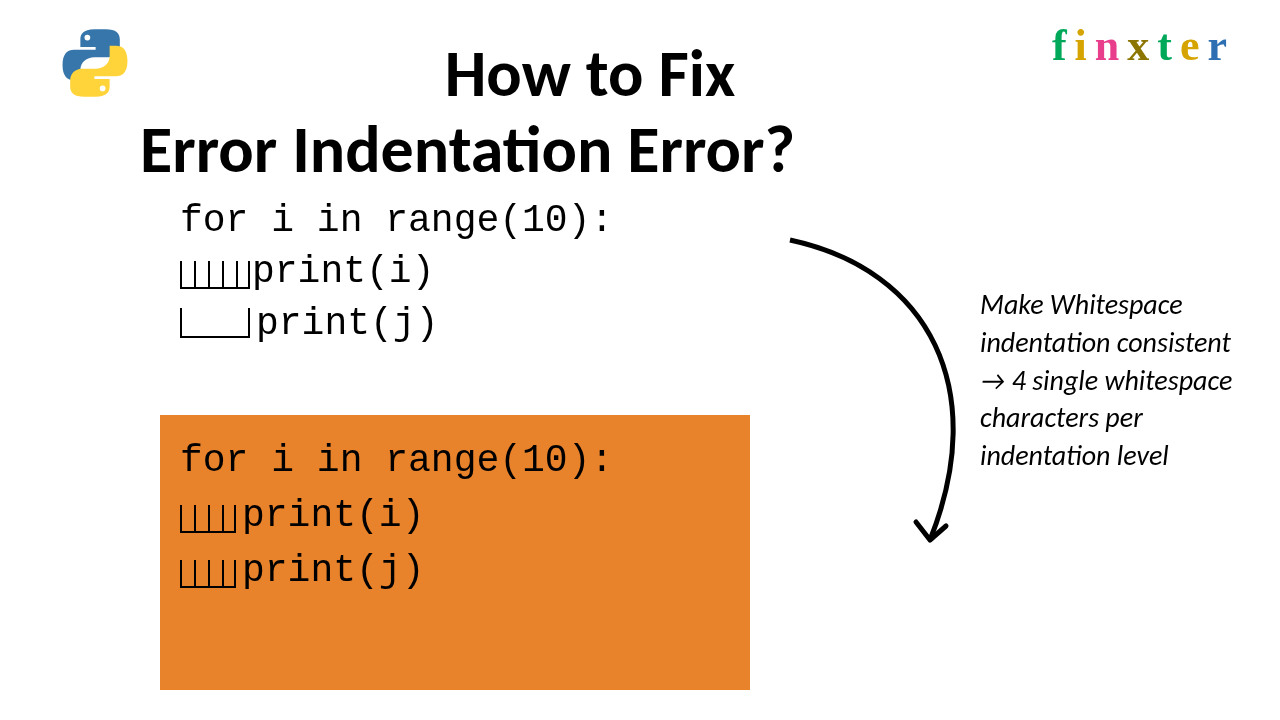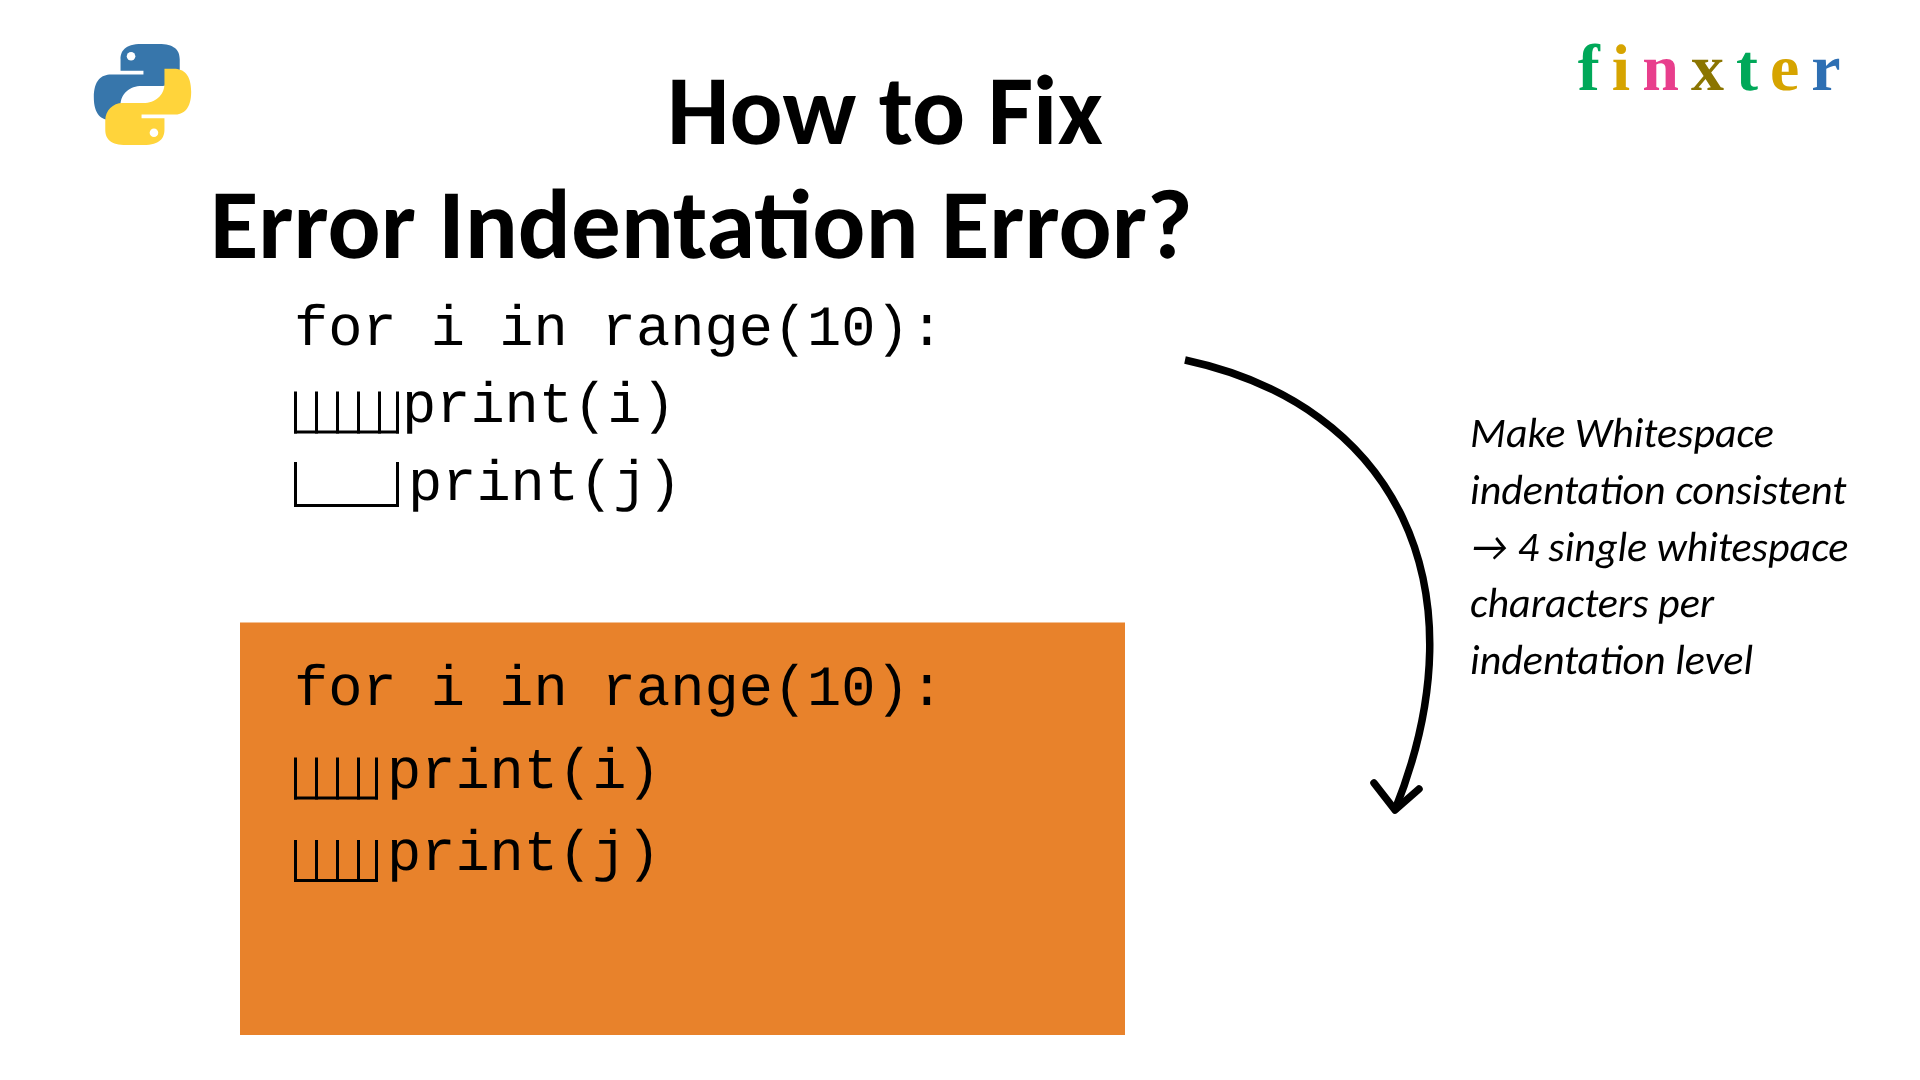--- a/index.html
+++ b/index.html
@@ -60,21 +60,21 @@
     left: 160px;
     width: 590px;
     height: 275px;
     background: #e8822b;
     padding: 18px 20px 18px 20px;
     font-family: "Courier New", monospace;
     font-size: 38px;
     color: #000;
     line-height: 1.45;
   }
-  .code-line { display: flex; align-items: center; margin-left: 16px; }
+  .code-line { display: flex; align-items: center; }
   .tick-group {
     display: inline-flex;
     align-items: flex-end;
     height: 34px;
     margin-right: 2px;
     vertical-align: bottom;
   }
   .tick-group .tick {
     width: 14px;
     height: 28px;
@@ -87,21 +87,21 @@
     display: inline-block;
     width: 70px;
     height: 30px;
     border: 2px solid #000;
     border-top: none;
     margin-right: 6px;
     vertical-align: bottom;
   }
   .tip {
     position: absolute;
-    top: 270px;
+    top: 286px;
     right: 40px;
     width: 260px;
     font-size: 28px;
     font-style: italic;
     color: #000;
     line-height: 1.35;
   }
   .arrow-svg {
     position: absolute;
     top: 230px;

